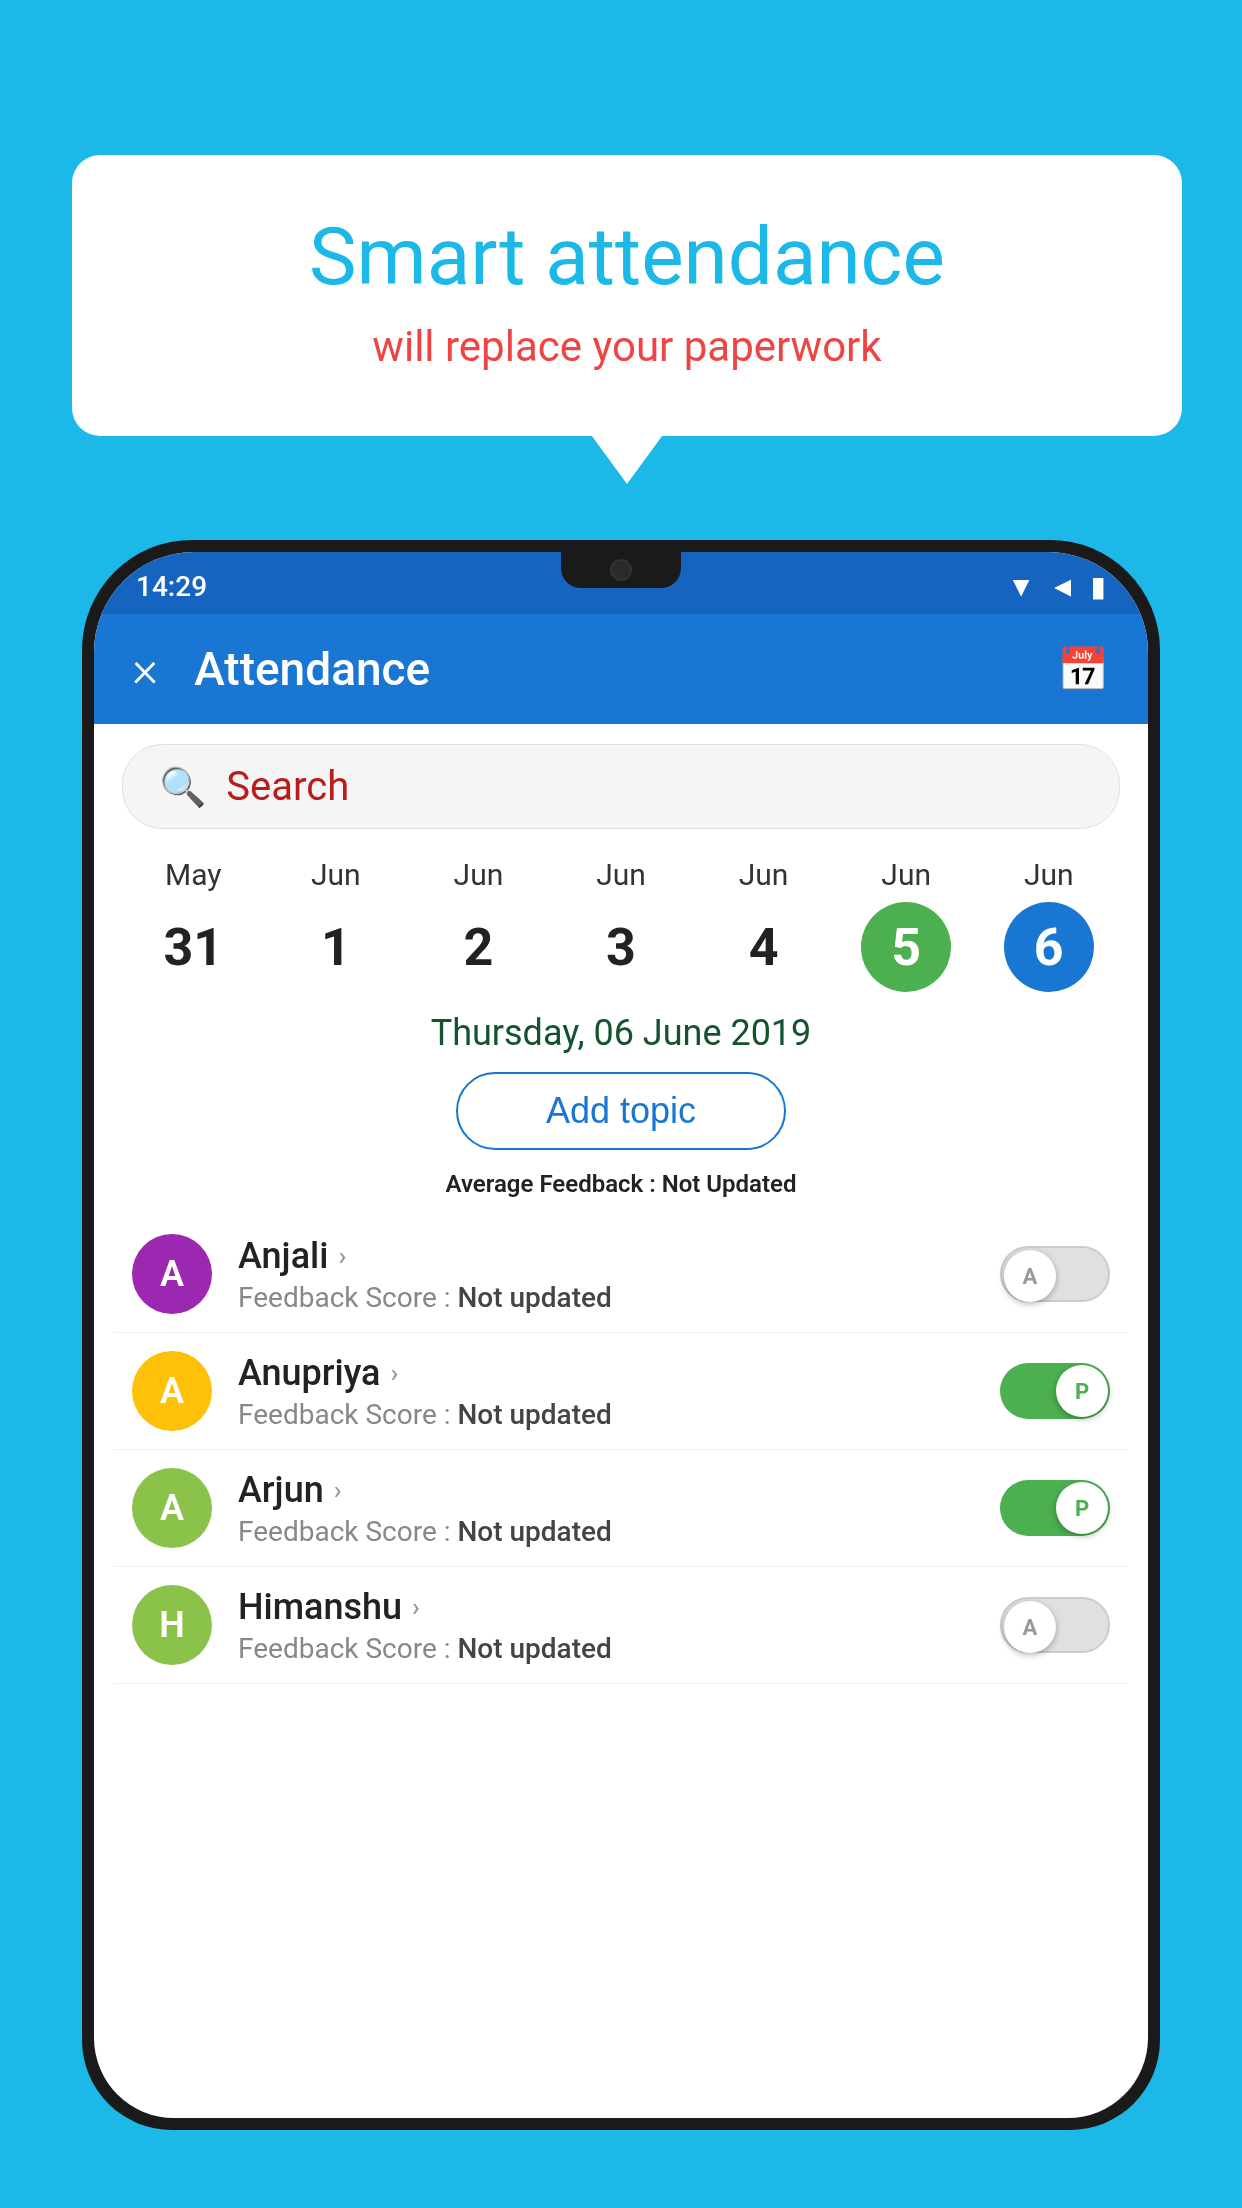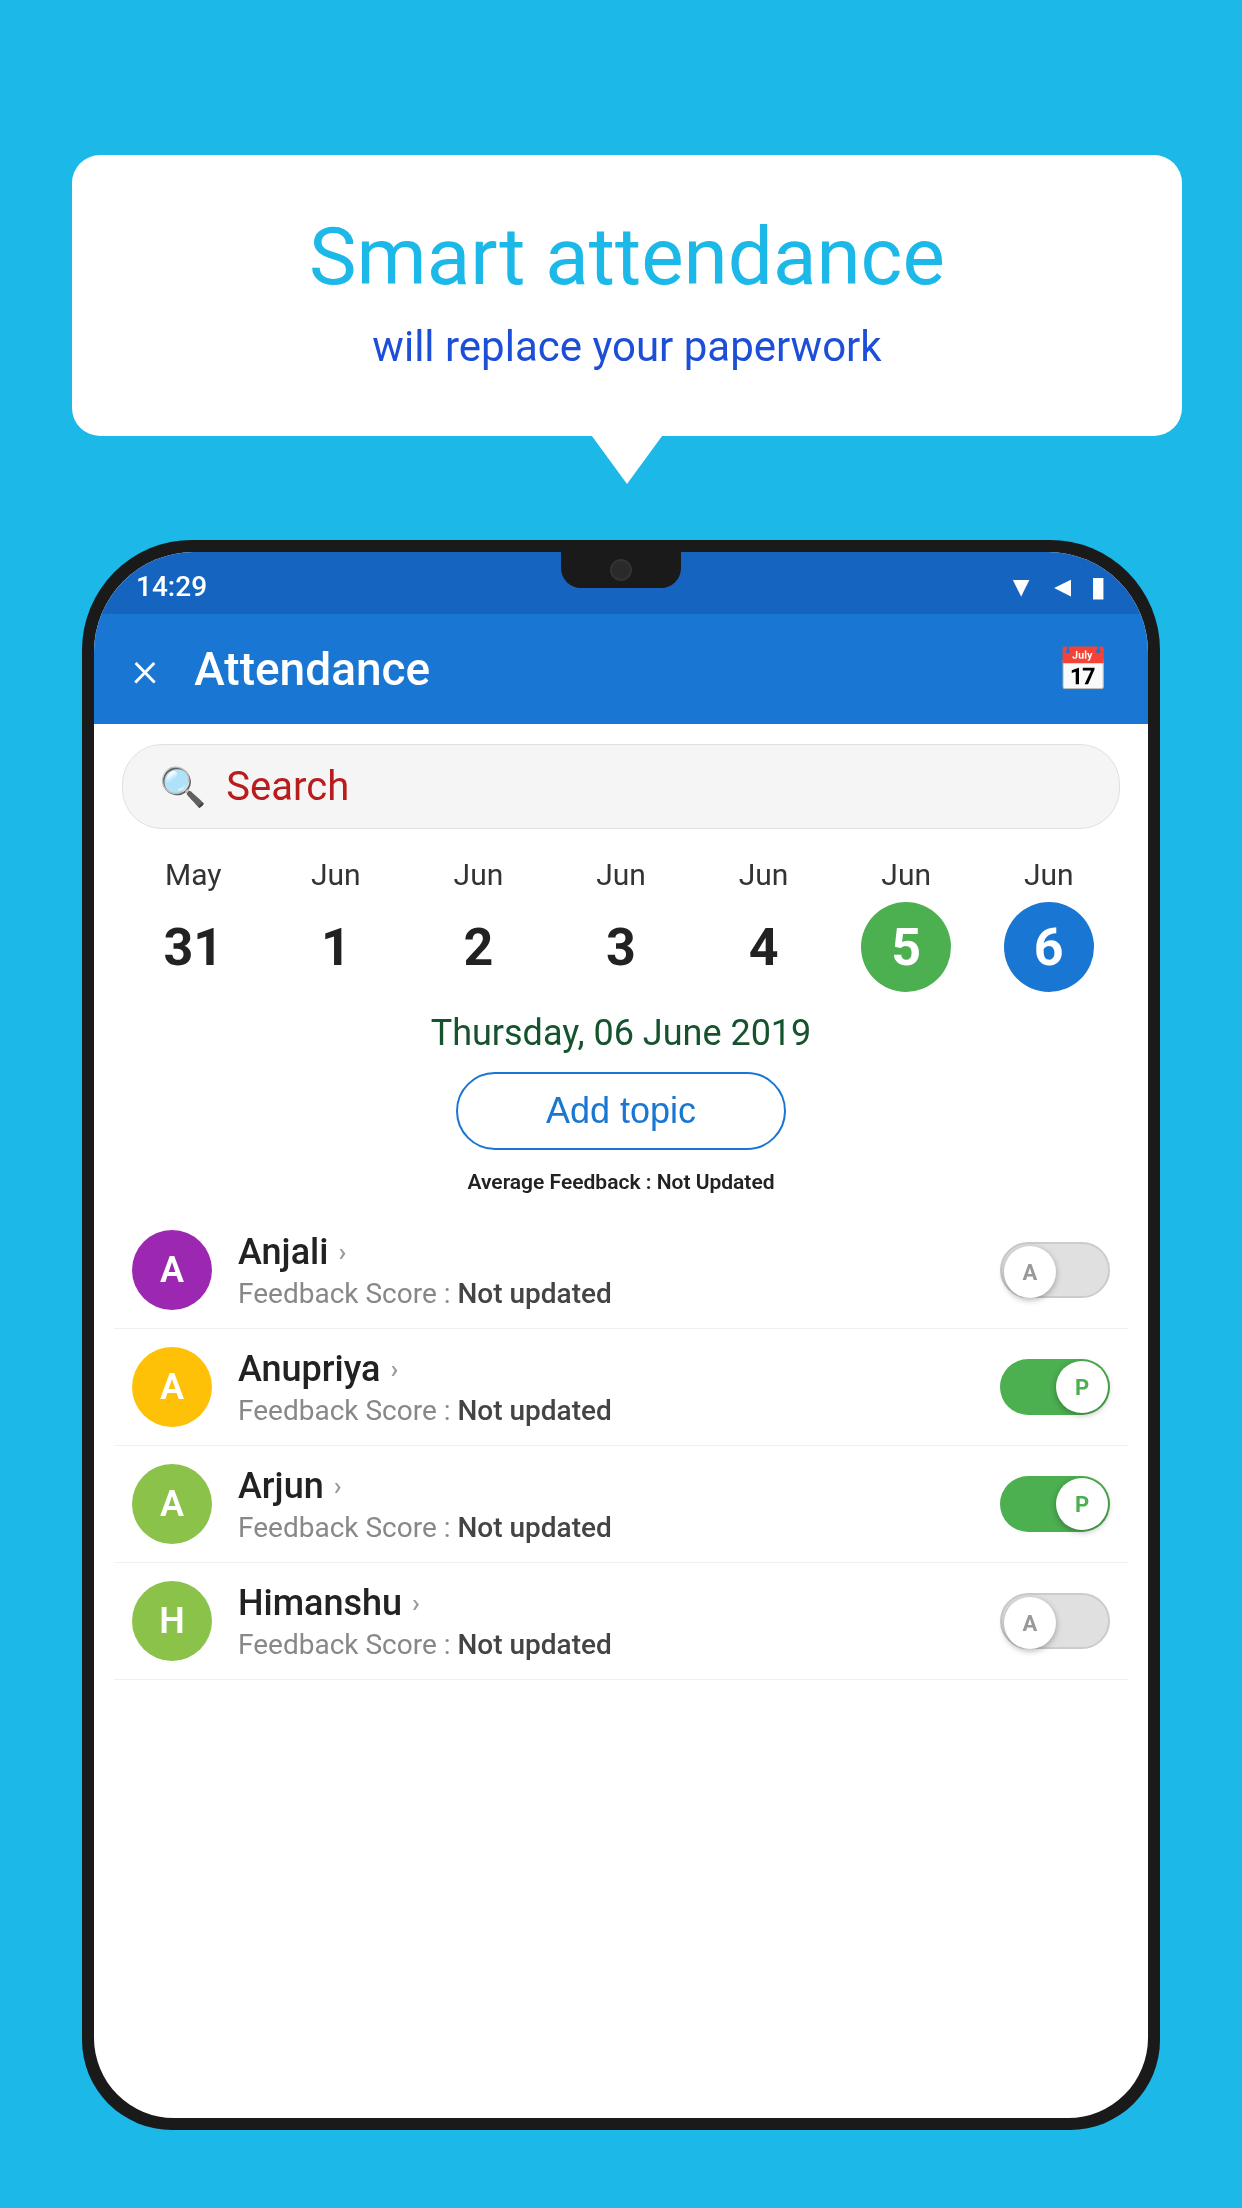--- a/index.html
+++ b/index.html
@@ -44,21 +44,21 @@
 
     .bubble-title {
       font-size: 80px;
       color: #1BB8E8;
       font-weight: 400;
       margin-bottom: 18px;
     }
 
     .bubble-subtitle {
       font-size: 42px;
-      color: #1d4ed8;
+      color: #ef4444;
       font-weight: 400;
     }
 
     
     .phone-frame {
       position: absolute;
       top: 540px;
       left: 82px;
       right: 82px;
       bottom: 0;
@@ -246,21 +246,21 @@
       font-size: 36px;
       background: white;
       cursor: pointer;
       text-align: center;
       width: 330px;
     }
 
     
     .avg-feedback {
       text-align: center;
-      font-size: 21px;
+      font-size: 24px;
       color: #666;
       margin-bottom: 18px;
     }
 
     .avg-feedback span {
       color: #222;
       font-weight: 600;
     }
 
     

